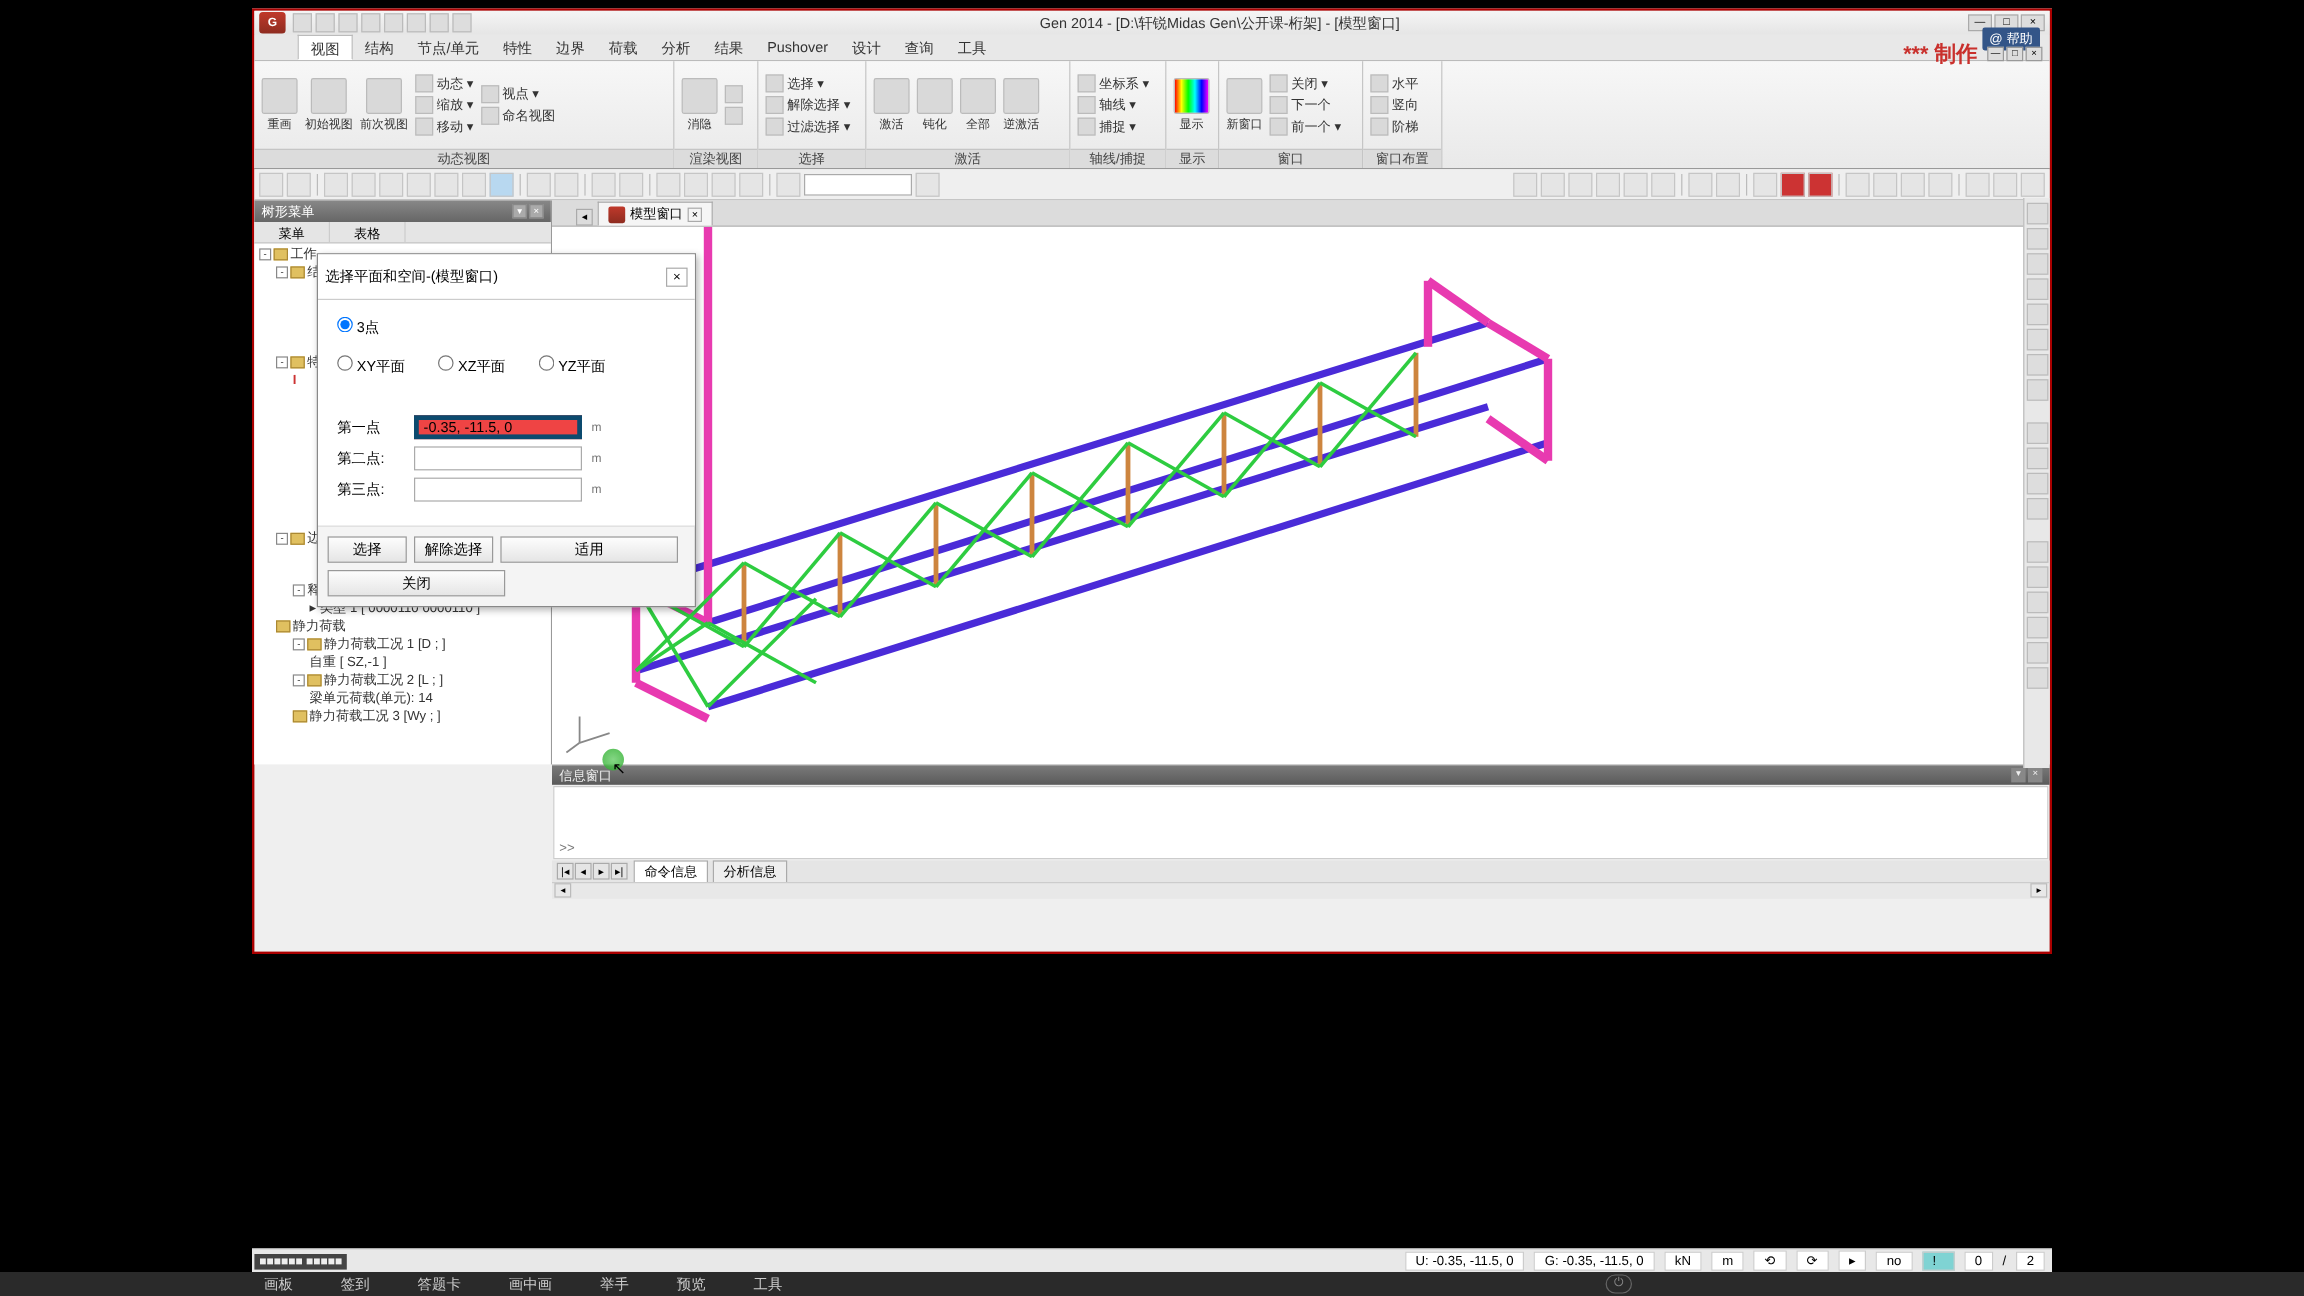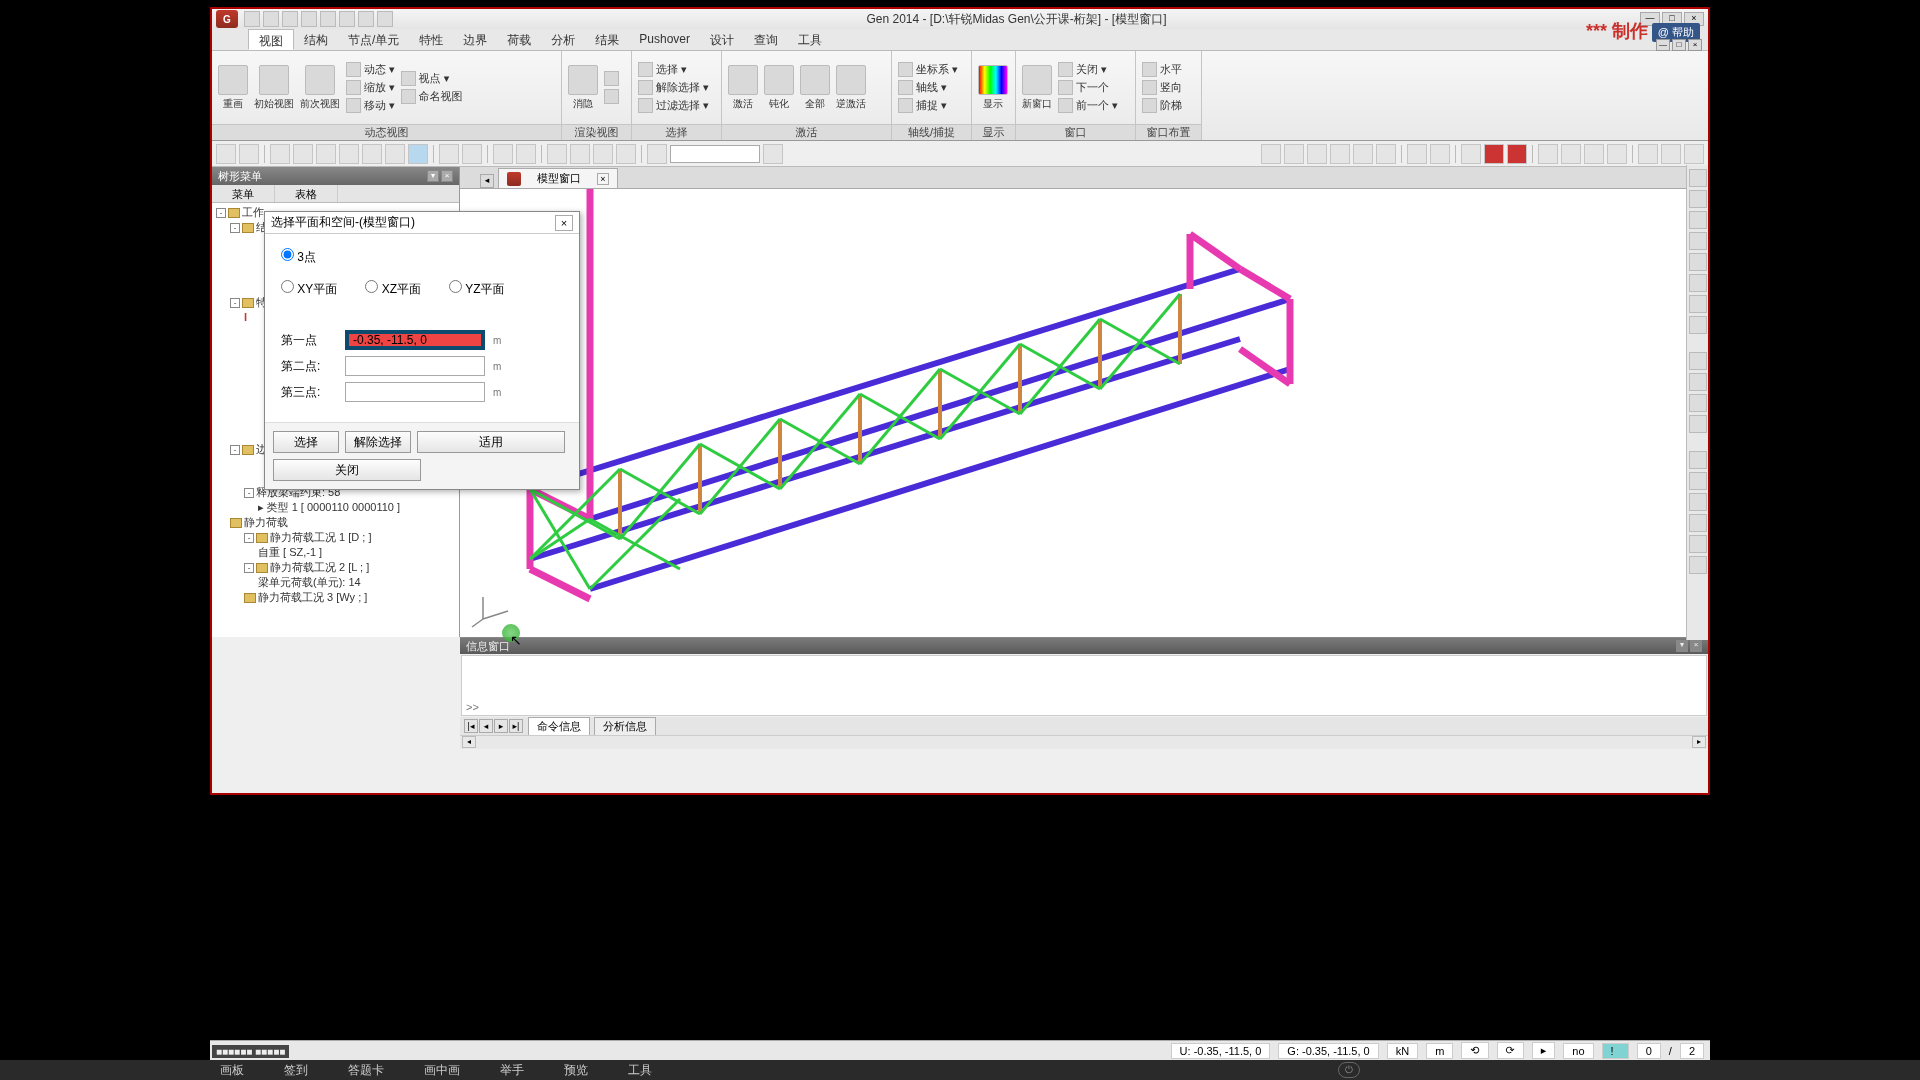--- a/index.html
+++ b/index.html
@@ -8,21 +8,21 @@
 
 
 .titlebar { height: 20px; background: linear-gradient(#f5f5f5,#e5e5e5); display: flex; align-items: center; padding: 0 4px; }
 .titlebar .logo { width: 22px; height: 18px; background: linear-gradient(#c0392b,#8e2c20); border-radius: 3px; color:#fff; font-weight:bold; font-size:10px; display:flex; align-items:center; justify-content:center; }
 .titlebar .qat { display:flex; gap:3px; margin-left:6px; }
 .titlebar .qat span { width:16px; height:16px; background:#ddd; border:1px solid #bbb; }
 .titlebar .title { flex:1; text-align:center; color:#333; font-size:12px; }
 .titlebar .winbtns { display:flex; gap:2px; }
 .titlebar .winbtns span { width:20px; height:14px; background:#ddd; border:1px solid #aaa; font-size:9px; text-align:center; }
 
-.watermark { position:absolute; top:10px; right:60px; color:#c9302c; font-weight:bold; font-size:18px; z-index:50; }
+.watermark { position:absolute; top:24px; right:60px; color:#c9302c; font-weight:bold; font-size:18px; z-index:50; }
 .helpbtn { position:absolute; top:14px; right:8px; background:#358; color:#fff; font-size:11px; padding:2px 6px; border-radius:2px; z-index:50; }
 .subclose { position:absolute; top:30px; right:6px; display:flex; gap:2px; z-index:50; }
 .subclose span { width:14px; height:12px; background:#ddd; border:1px solid #999; font-size:8px; text-align:center; }
 
 
 .menubar { height: 22px; background:#e8e8e8; border-bottom:1px solid #bbb; display:flex; padding-left:36px; }
 .menubar span { padding:3px 10px; font-size:12px; color:#333; }
 .menubar span.active { background:#fff; border:1px solid #bbb; border-bottom:1px solid #fff; }
 
 
@@ -53,34 +53,34 @@
 .treepanel .tabs { height:18px; background:#e5e5e5; border-bottom:1px solid #bbb; display:flex; font-size:11px; }
 .treepanel .tabs span { padding:2px 20px; border-right:1px solid #ccc; }
 .treepanel .tree { flex:1; background:#fff; font-size:11px; color:#333; overflow:hidden; padding:2px 4px; line-height:15px; position:relative; }
 .treenode { white-space:nowrap; }
 .ti { display:inline-block; width:12px; height:10px; background:#e0c060; border:1px solid #aa8833; margin-right:2px; vertical-align:middle; }
 .tg { display:inline-block; width:10px; height:10px; border:1px solid #888; font-size:8px; line-height:8px; text-align:center; margin-right:2px; vertical-align:middle; background:#fff; }
 
 
 .viewport { flex:1; display:flex; flex-direction:column; position:relative; }
 .vtabs { height:22px; background:#dcdcdc; border-bottom:1px solid #aaa; display:flex; align-items:end; padding-left:20px; }
-.vtab { background:#f5f5f5; border:1px solid #aaa; border-bottom:none; padding:2px 8px; font-size:11px; display:flex; align-items:center; gap:16px; }
+.vtab { background:#f5f5f5; border:1px solid #aaa; border-bottom:none; padding:2px 8px; font-size:11px; display:flex; align-items:center; gap:4px; }
 .vtab .vic { width:14px; height:14px; background:linear-gradient(#c0392b,#8e2c20); border-radius:2px; }
 .vtab .vx { width:12px; height:12px; border:1px solid #aaa; font-size:9px; text-align:center; line-height:10px; }
 .canvas { flex:1; background:#fff; position:relative; overflow:hidden; }
 .truss-svg { position:absolute; top:0; left:0; }
 .axis-gizmo { position:absolute; bottom:8px; left:8px; width:50px; height:40px; }
 
 
 .rside { position:absolute; right:0; top:156px; width:22px; background:#e8e8e8; border-left:1px solid #bbb; display:flex; flex-direction:column; gap:3px; padding:4px 2px; height:475px; }
 .rside span { width:18px; height:18px; background:#ddd; border:1px solid #bbb; }
 
 
 .dialog { position:absolute; top:202px; left:52px; width:316px; background:#f4f4f4; border:1px solid #888; box-shadow:2px 2px 6px rgba(0,0,0,0.3); z-index:100; font-size:12px; }
-.dialog .dtitle { height:22px; background:#fff; border-bottom:1px solid #ccc; display:flex; align-items:center; justify-content:space-between; padding:0 6px; }
+.dialog .dtitle { height:38px; background:#fff; border-bottom:1px solid #ccc; display:flex; align-items:center; justify-content:space-between; padding:0 6px; }
 .dialog .dtitle .dx { width:18px; height:16px; border:1px solid #aaa; text-align:center; font-size:11px; line-height:14px; cursor:pointer; }
 .dialog .dtabs { display:flex; padding:4px 8px 0 8px; gap:4px; border-bottom:1px solid #ccc; background:#fff; }
 .dialog .dtabs span { padding:3px 14px; border:1px solid #ccc; border-bottom:none; background:#f4f4f4; font-size:12px; }
 .dialog .dtabs span.active { background:#fff; }
 .dialog .dbody { padding:14px 16px; background:#fff; }
 .dialog .dradio { display:flex; gap:28px; margin-bottom:8px; font-size:12px; }
 .dialog .dfield { display:flex; align-items:center; gap:8px; margin:6px 0; font-size:12px; }
 .dialog .dfield label { width:56px; }
 .dialog .dfield input { width:140px; height:20px; border:4px solid #0c4a6e; background:#ef4444; padding:0 4px; font-size:12px; }
 .dialog .dfield input.empty { background:#fff; border:1px solid #aaa; }

